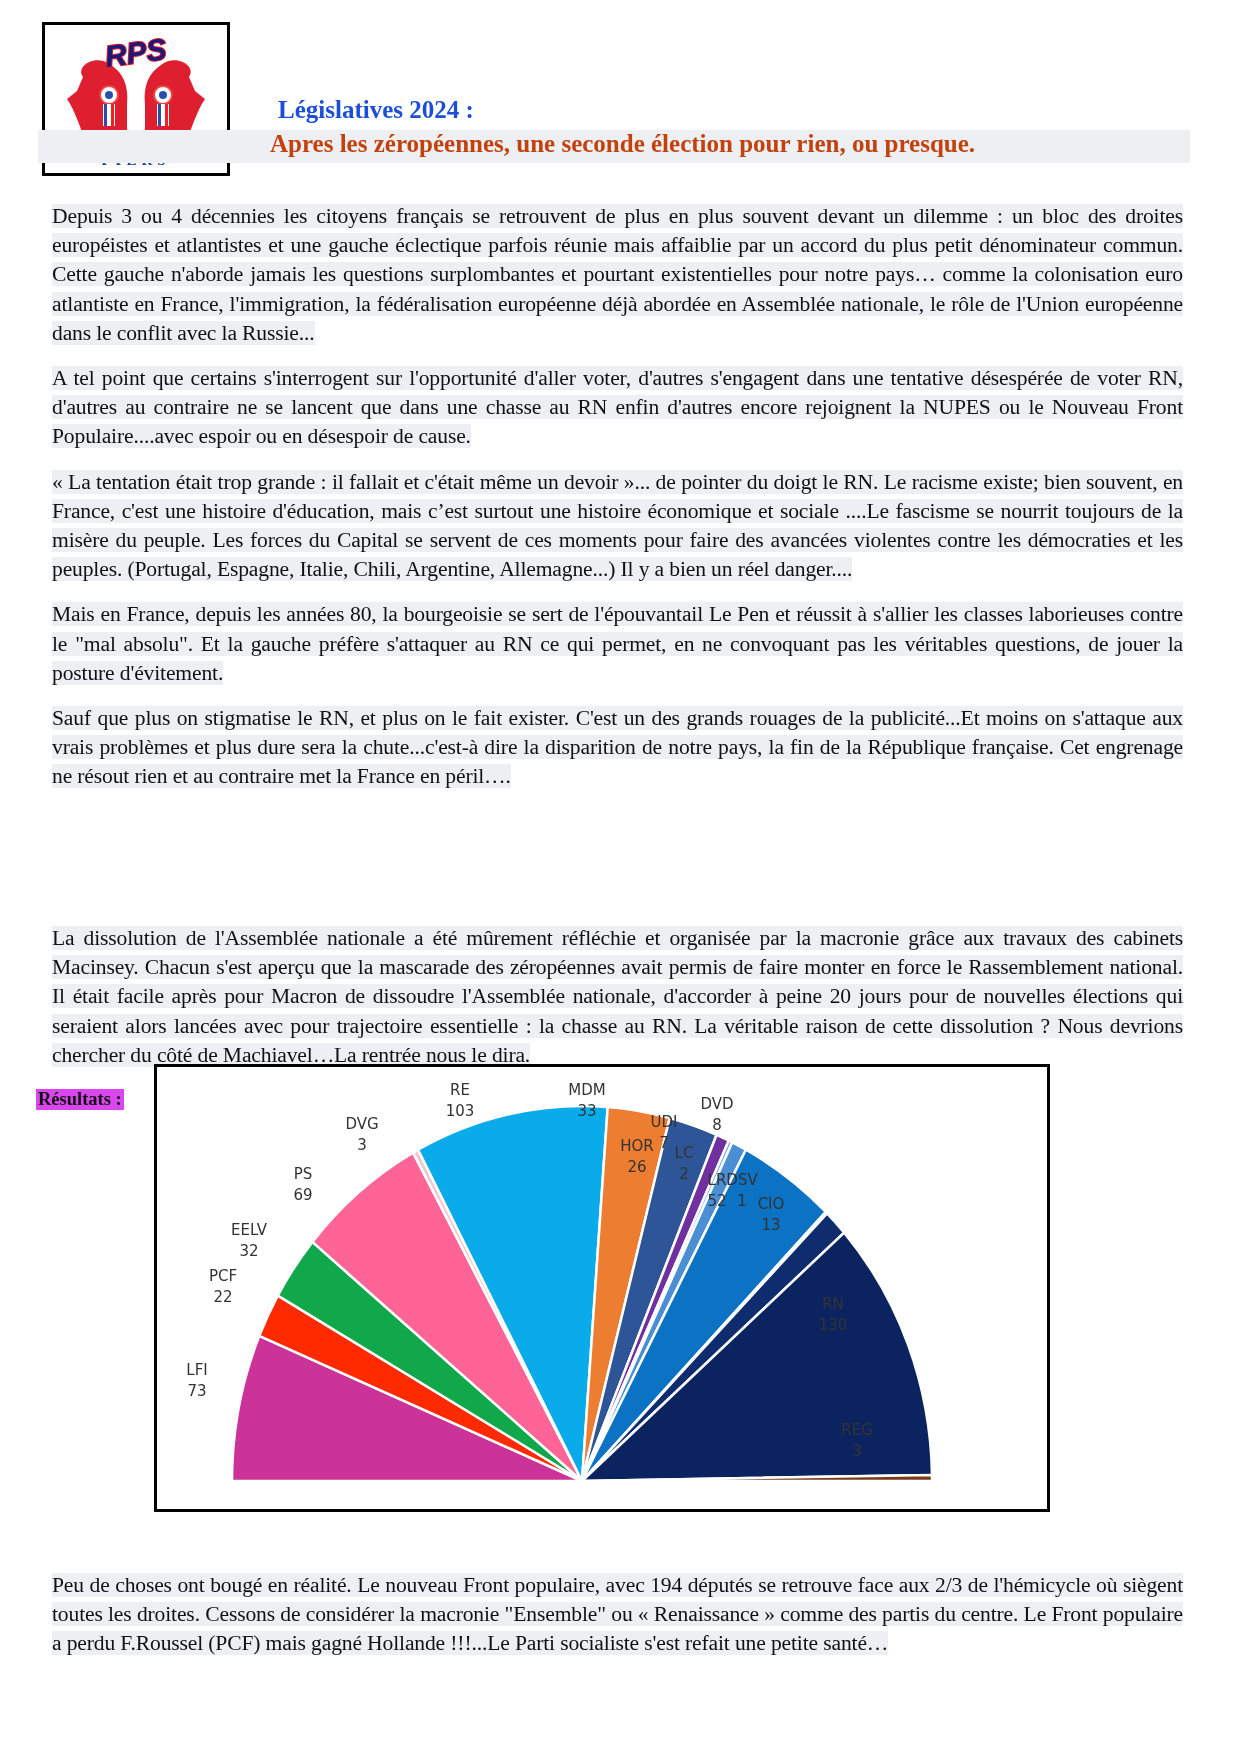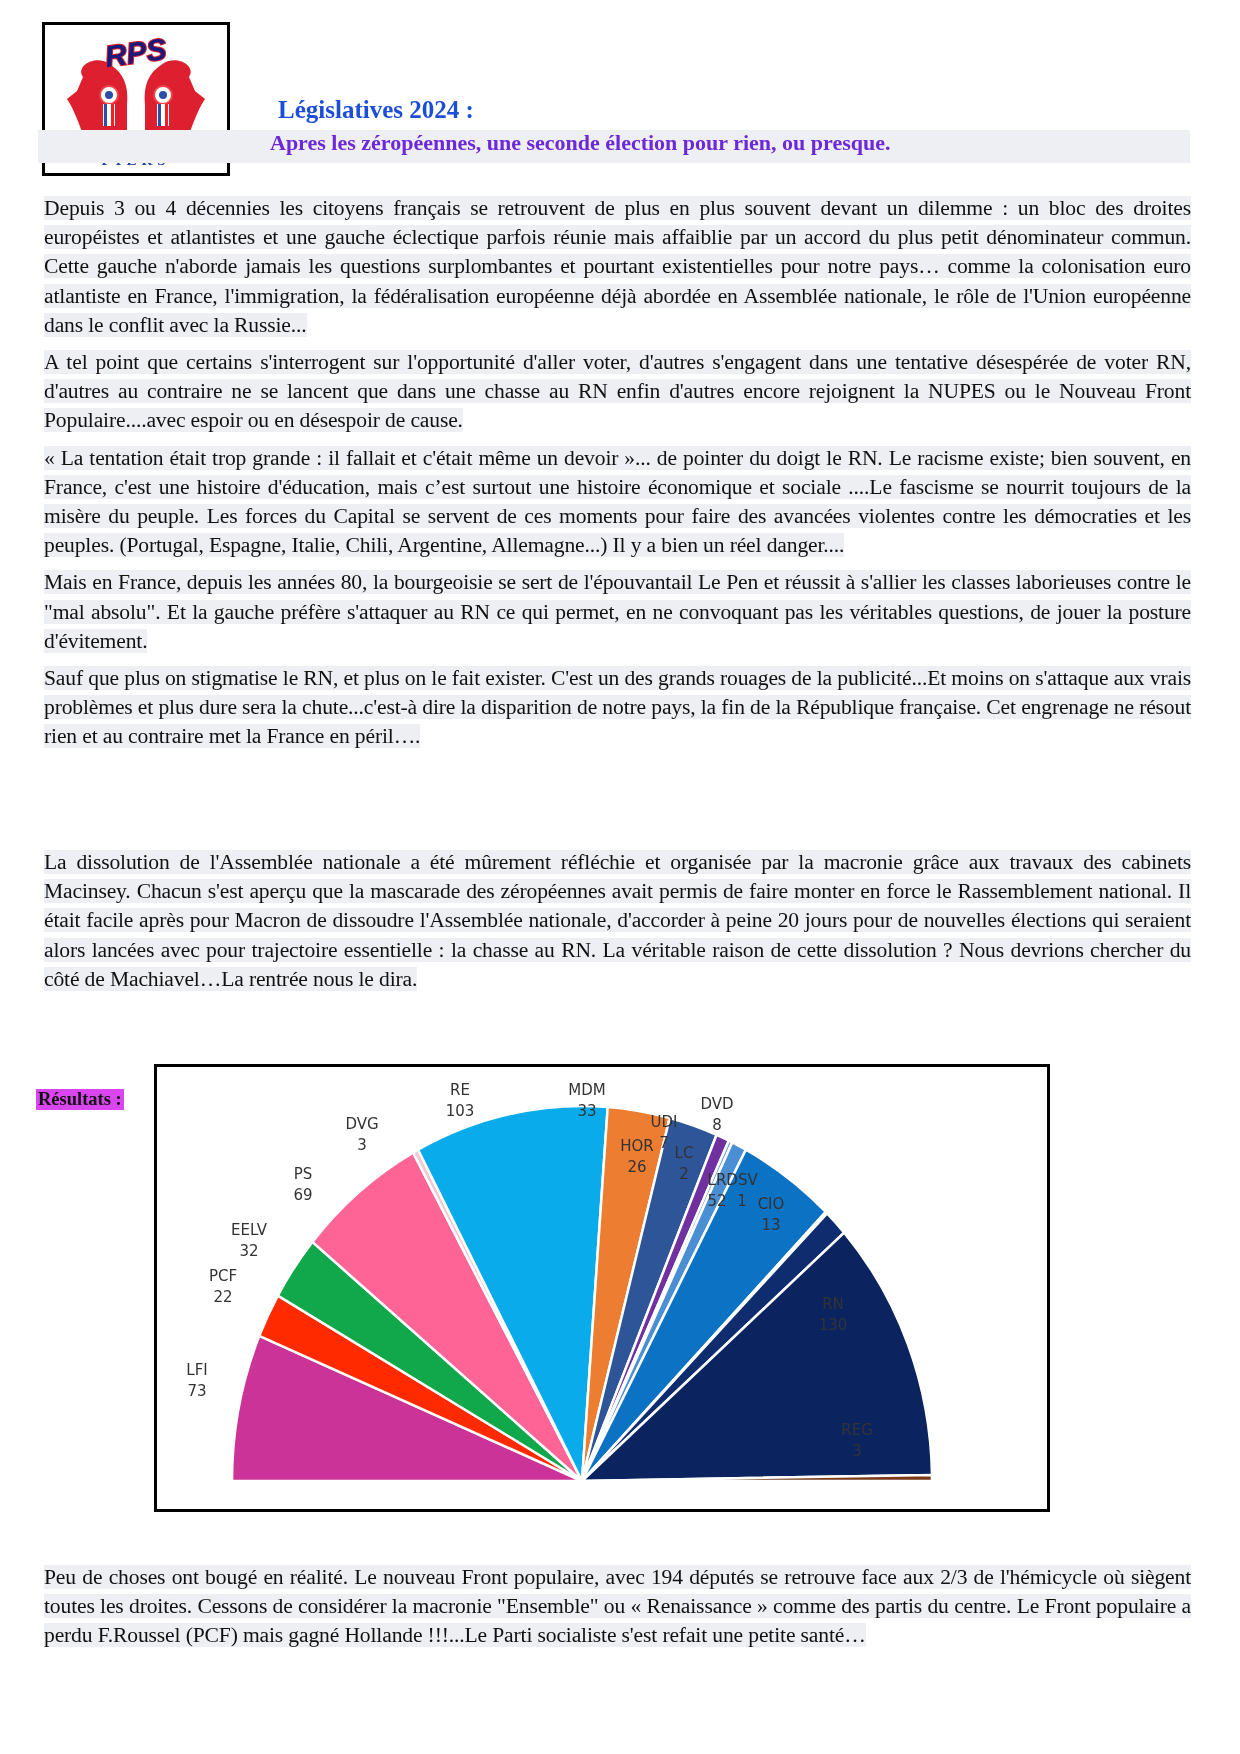--- a/index.html
+++ b/index.html
@@ -3,28 +3,28 @@
 <meta charset="utf-8">
 <style>
   html, body { margin:0; padding:0; background:#ffffff; }
   body { width:1240px; height:1754px; position:relative; overflow:hidden;
          font-family:"Liberation Serif","DejaVu Serif",serif; color:#111; }
   .logo { position:absolute; left:42px; top:22px; width:188px; height:154px;
           border:3px solid #000; box-sizing:border-box; background:#fff; }
   .logo svg { display:block; }
   .title1 { position:absolute; left:278px; top:96px; font-size:25px; font-weight:bold; color:#1d4ed8; }
   .title2-band { position:absolute; left:38px; top:130px; width:1152px; height:33px; background:#eeeff3; }
-  .title2 { position:absolute; left:270px; top:130px; font-size:22px; font-weight:bold; color:#6d28d9; white-space:nowrap; }
+  .title2 { position:absolute; left:270px; top:130px; font-size:25px; font-weight:bold; color:#c2410c; white-space:nowrap; }
   .body-text { position:absolute; left:36px; width:1163px; font-size:21.6px; line-height:29.2px;
                text-align:justify; letter-spacing:-0.15px; }
-  .body-text p { margin:8px; }
+  .body-text p { margin:16px; }
   .hl { background:#eeeff3; box-decoration-break:clone; -webkit-box-decoration-break:clone; }
   .bold { font-weight:bold; }
   .p1 { top:186px; }
-  .p5 { top:840px; }
+  .p5 { top:908px; }
   .p6 { top:1555px; }
   .results-label { position:absolute; left:36px; top:1056px; font-size:18.5px; font-weight:bold; background:#d946ef; padding:0 2px;margin-top:33px; }
   .chart-frame { position:absolute; left:154px; top:1064px; width:896px; height:448px;
                  border:3px solid #000; box-sizing:border-box; background:#fff; }
   .chart-frame svg { position:absolute; left:0; top:0; }
   .seg-label { font-family:"DejaVu Sans","Liberation Sans",sans-serif; font-size:15px; fill:#333; }
 </style>
 </head>
 <body>
 

